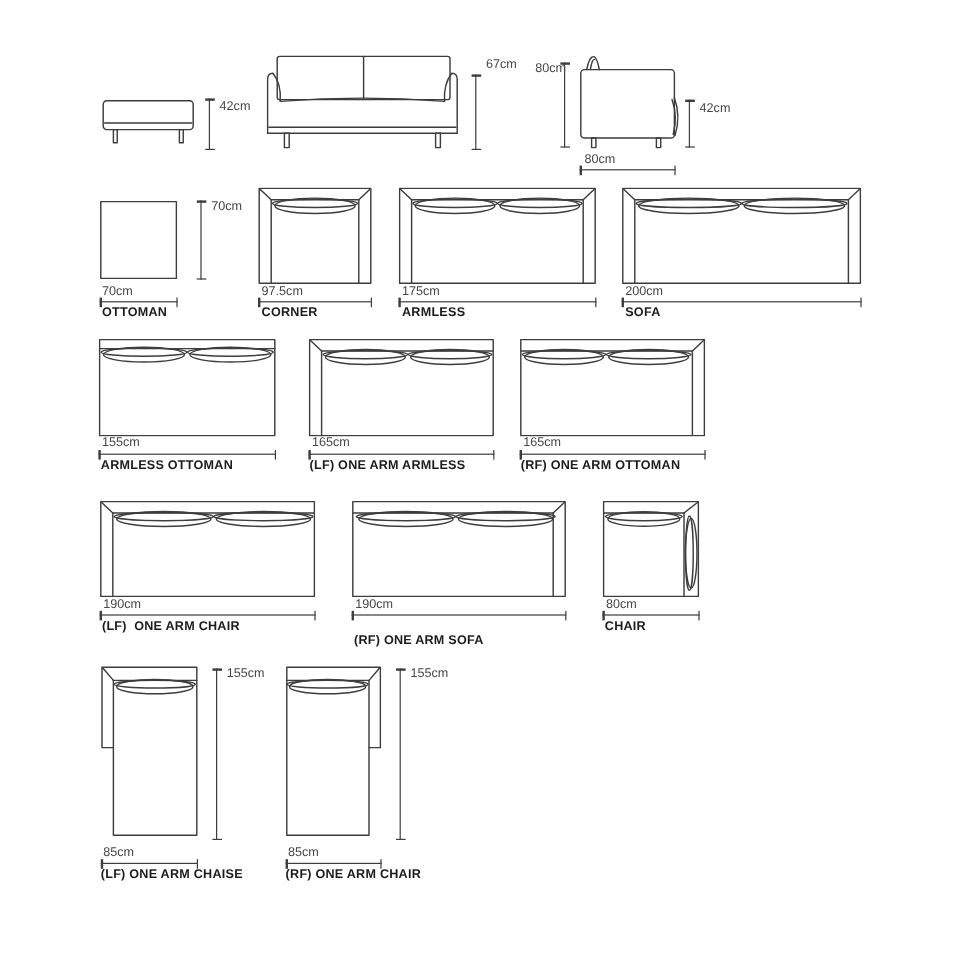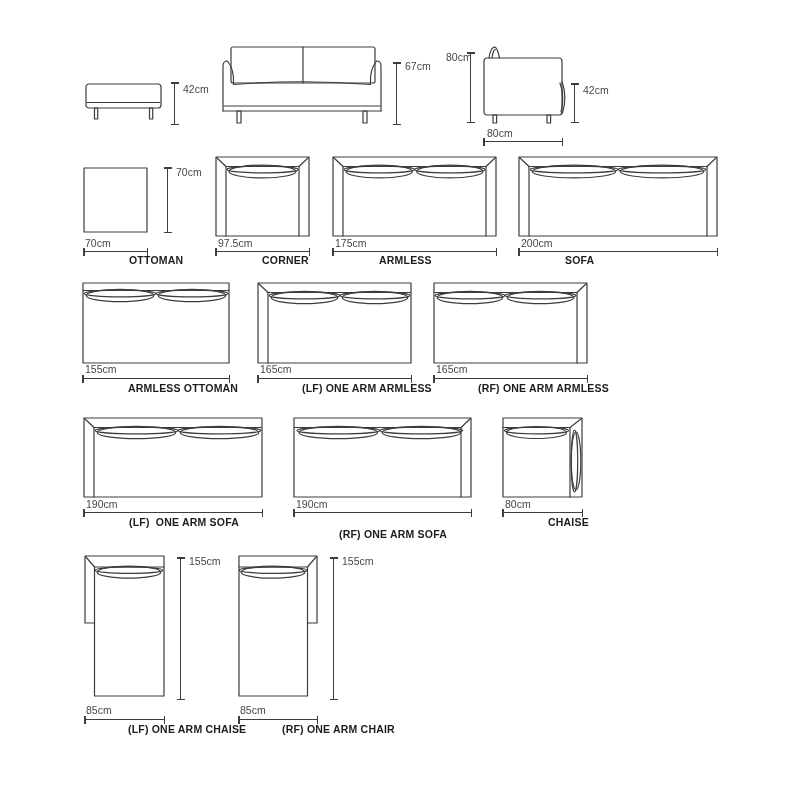--- a/index.html
+++ b/index.html
@@ -1,21 +1,21 @@
 <!DOCTYPE html>
 <html><head>
 <meta charset="utf-8">
 <style>
   html,body{margin:0;padding:0;background:#ffffff;}
   .canvas{position:relative;width:800px;height:800px;background:#ffffff;
           font-family:"Liberation Sans",sans-serif;overflow:hidden;}
   .fig{position:absolute;}
   .fig svg{display:block;stroke:#3d3d3d;fill:none;stroke-width:1.2;stroke-linecap:round;stroke-linejoin:round;}
   .dim{position:absolute;font-size:10.5px;color:#474747;white-space:pre;}
-  .lbl{position:absolute;font-size:10.5px;font-weight:bold;color:#1c1c1c;letter-spacing:.2px;white-space:pre;margin-left:44px;}
+  .lbl{position:absolute;font-size:10.5px;font-weight:bold;color:#1c1c1c;letter-spacing:.2px;white-space:pre;}
   .dimh{position:absolute;border-top:1.5px solid #3d3d3d;}
   .dimh .tk1,.dimh .tk2{position:absolute;top:-4.5px;width:1.5px;height:8px;background:#3d3d3d;}
   .dimh .tk1{left:0;} .dimh .tk2{right:0;}
   .dimv{position:absolute;border-left:1.8px solid #3d3d3d;}
   .dimv .tk1,.dimv .tk2{position:absolute;left:-4px;width:8px;height:1.5px;background:#3d3d3d;}
   .dimv .tk1{top:0;} .dimv .tk2{bottom:0;}
 </style>
 </head>
 <body>
 
@@ -45,21 +45,21 @@
       <line x1="1" y1="66" x2="159" y2="66"></line>
       <line x1="2" y1="61" x2="158" y2="61"></line>
       <rect x="15" y="66" width="4" height="12"></rect>
       <rect x="141" y="66" width="4" height="12"></rect>
     </svg>
   </div>
   <div class="dimv" style="left:396px;top:62px;height:63px">
     <span class="tk1"></span>
     <span class="tk2"></span>
   </div>
-  <span class="dim" style="left:405px;top:60px">67cm</span>
+  <span class="dim" style="left:405px;top:48px">67cm</span>
 
   <div class="fig" style="left:483px;top:44px">
     <svg width="88" height="80" viewBox="0 0 88 80">
       <rect x="1" y="14" width="78" height="57" rx="3"></rect>
       <path d="M6,14 C7.5,4.5 10.5,3 12,3.2 C14,3.6 15,7 16.5,14"></path>
       <path d="M9,14 C10,7.5 11.2,5.3 12.4,5.5"></path>
       <path d="M79,37.5 Q84.5,53 79.5,69"></path>
       <path d="M77,39 Q82,53 78,68"></path>
       <rect x="10" y="71" width="3.6" height="8"></rect>
       <rect x="64" y="71" width="3.6" height="8"></rect>
@@ -202,40 +202,40 @@
       <ellipse cx="37" cy="15.5" rx="32.8" ry="6.2"></ellipse>
       <ellipse cx="107.5" cy="13.5" rx="35.3" ry="3.4"></ellipse>
       <ellipse cx="107.5" cy="15.5" rx="33.3" ry="6.2"></ellipse>
     </svg>
   </div>
   <span class="dim" style="left:436px;top:363px">165cm</span>
   <div class="dimh" style="left:433px;top:378px;width:155px">
     <span class="tk1"></span>
     <span class="tk2"></span>
   </div>
-  <span class="lbl" style="left:434px;top:382px">(RF) ONE ARM ARMLESS</span>
+  <span class="lbl" style="left:434px;top:382px">(RF) ONE ARM OTTOMAN</span>
 
   <div class="fig" style="left:83px;top:417px">
     <svg width="180" height="81" viewBox="0 0 180 81">
       <rect x="1" y="1" width="178" height="79"></rect>
       <path d="M1.5,1.5 L11,10.5"></path>
       <line x1="11" y1="10.5" x2="11" y2="80"></line>
       <line x1="11" y1="10.5" x2="178.5" y2="10.5"></line>
       <ellipse cx="53.5" cy="13.5" rx="41.3" ry="3.4"></ellipse>
       <ellipse cx="53.5" cy="15.5" rx="39.3" ry="6.2"></ellipse>
       <ellipse cx="136.5" cy="13.5" rx="41.3" ry="3.4"></ellipse>
       <ellipse cx="136.5" cy="15.5" rx="39.3" ry="6.2"></ellipse>
     </svg>
   </div>
   <span class="dim" style="left:86px;top:498px">190cm</span>
   <div class="dimh" style="left:83px;top:512px;width:180px">
     <span class="tk1"></span>
     <span class="tk2"></span>
   </div>
-  <span class="lbl" style="left:85px;top:516px">(LF)  ONE ARM SOFA</span>
+  <span class="lbl" style="left:85px;top:516px">(LF)  ONE ARM CHAIR</span>
 
   <div class="fig" style="left:293px;top:417px">
     <svg width="179" height="81" viewBox="0 0 179 81">
       <rect x="1" y="1" width="177" height="79"></rect>
       <path d="M177.5,1.5 L168,10.5"></path>
       <line x1="168" y1="10.5" x2="168" y2="80"></line>
       <line x1="1.5" y1="10.5" x2="168" y2="10.5"></line>
       <ellipse cx="45.3" cy="13.5" rx="41.3" ry="3.4"></ellipse>
       <ellipse cx="45.3" cy="15.5" rx="39.3" ry="6.2"></ellipse>
       <ellipse cx="128.3" cy="13.5" rx="41.3" ry="3.4"></ellipse>
@@ -259,21 +259,21 @@
       <ellipse cx="34.5" cy="15.5" rx="30" ry="6"></ellipse>
       <ellipse cx="72.5" cy="44" rx="3.2" ry="31"></ellipse>
       <ellipse cx="74" cy="44" rx="4.8" ry="29"></ellipse>
     </svg>
   </div>
   <span class="dim" style="left:505px;top:498px">80cm</span>
   <div class="dimh" style="left:502px;top:512px;width:81px">
     <span class="tk1"></span>
     <span class="tk2"></span>
   </div>
-  <span class="lbl" style="left:504px;top:516px">CHAISE</span>
+  <span class="lbl" style="left:504px;top:516px">CHAIR</span>
 
   <div class="fig" style="left:84px;top:555px">
     <svg width="81" height="142" viewBox="0 0 81 142">
       <path d="M1,1 H80 V141 H10.5 V68 H1 Z"></path>
       <path d="M1.5,1.5 L10.5,12"></path>
       <line x1="10.5" y1="12" x2="10.5" y2="68"></line>
       <line x1="10.5" y1="12" x2="80" y2="12"></line>
       <ellipse cx="45" cy="15.2" rx="33.8" ry="3.2"></ellipse>
       <ellipse cx="45" cy="17.2" rx="31.8" ry="6"></ellipse>
     </svg>

